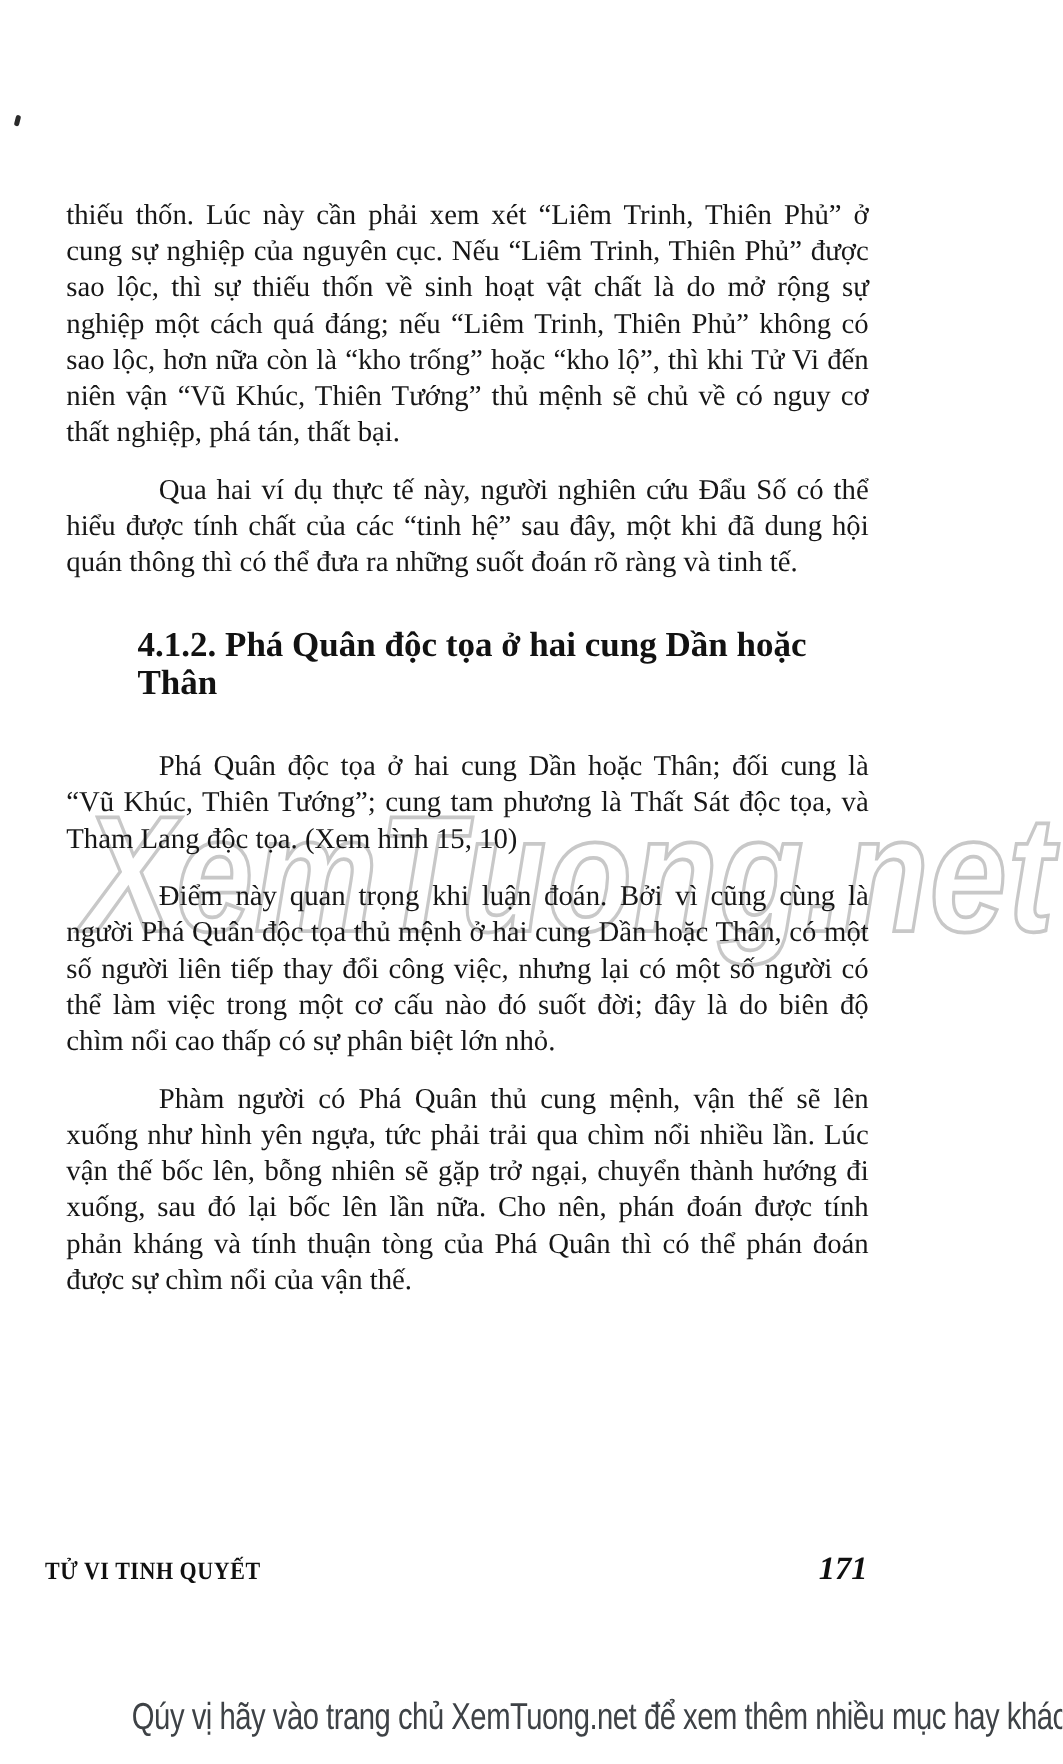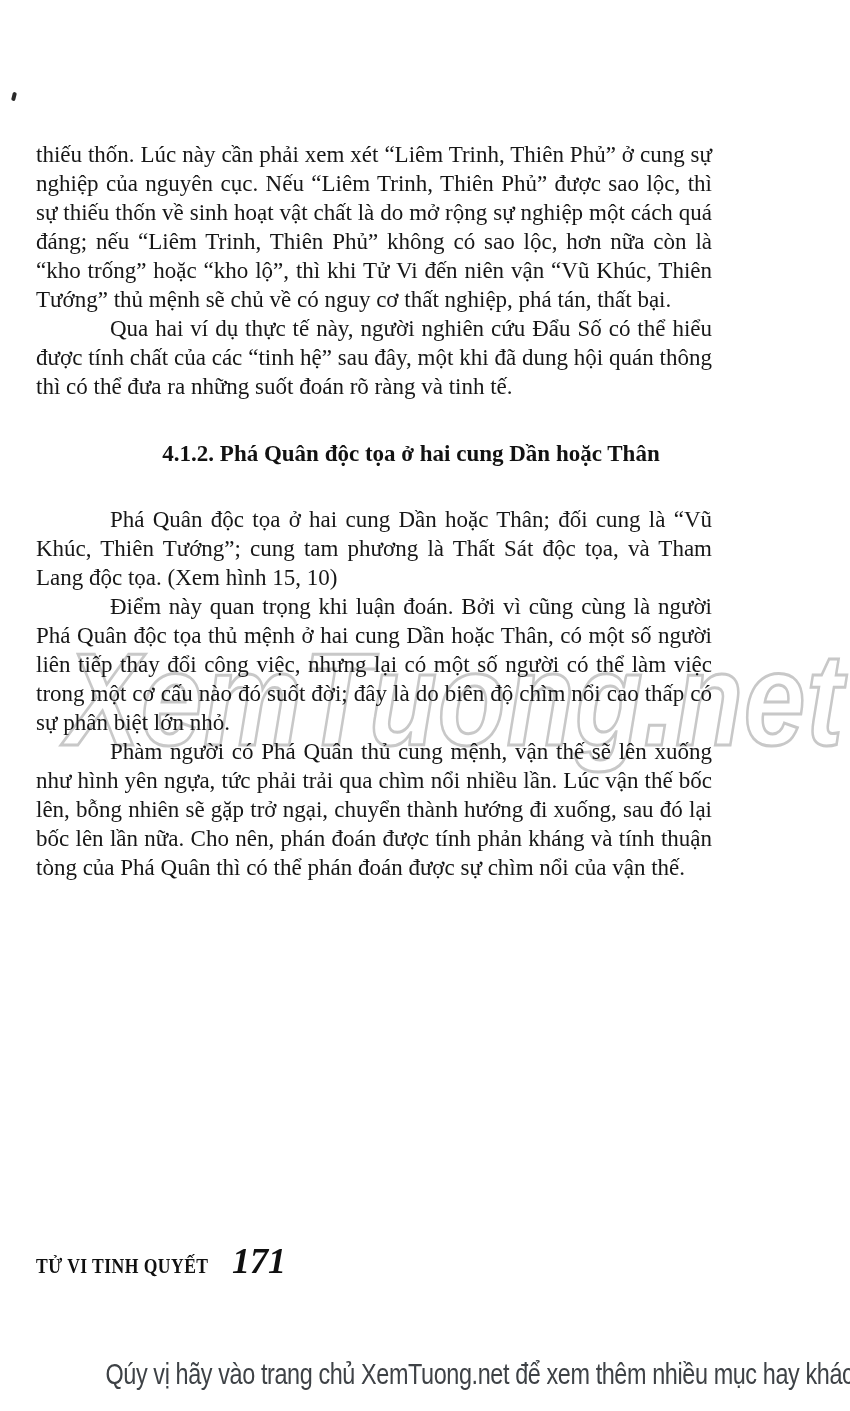--- a/index.html
+++ b/index.html
@@ -27,44 +27,44 @@
     z-index:1;
     white-space:nowrap;
     user-select:none;
   }
   .content{
     position:absolute;top:140px;left:36px;width:676px;
     font-size:23px;line-height:29px;color:#171717;
     text-align:justify;
     z-index:2;
   }
-  .para{margin:0;text-indent:74px;}
+  .para{margin:17px;text-indent:74px;}
   .para.noindent{text-indent:0;}
   .heading{
     margin:38px 0 36px 74px;
-    font-size:23px;line-height:30px;
+    font-size:28px;line-height:30px;
     font-weight:bold;color:#121212;
-    text-align:center;text-indent:0;
+    text-align:left;text-indent:0;
   }
   .footer{
     position:absolute;left:36px;top:1240px;width:676px;
-    display:flex;align-items:baseline;
+    display:flex;justify-content:space-between;align-items:baseline;
     z-index:2;
   }
   .book-title{
     font-family:"Liberation Serif", serif;
     font-weight:bold;font-size:20px;color:#101010;
     letter-spacing:0.5px;
     transform:scaleX(0.88);transform-origin:left center;
     white-space:nowrap;
   }
   .page-number{
     font-family:"Liberation Serif", serif;
     font-weight:bold;font-style:italic;
-    font-size:36px;color:#101010;
+    font-size:26px;color:#101010;
     margin-right:18px;
   }
   .banner{
     position:absolute;left:0;top:1356px;width:678px;
     text-align:center;z-index:2;
   }
   .banner-inner{
     display:inline-block;
     font-family:"Liberation Sans", sans-serif;
     font-size:30px;line-height:36px;

